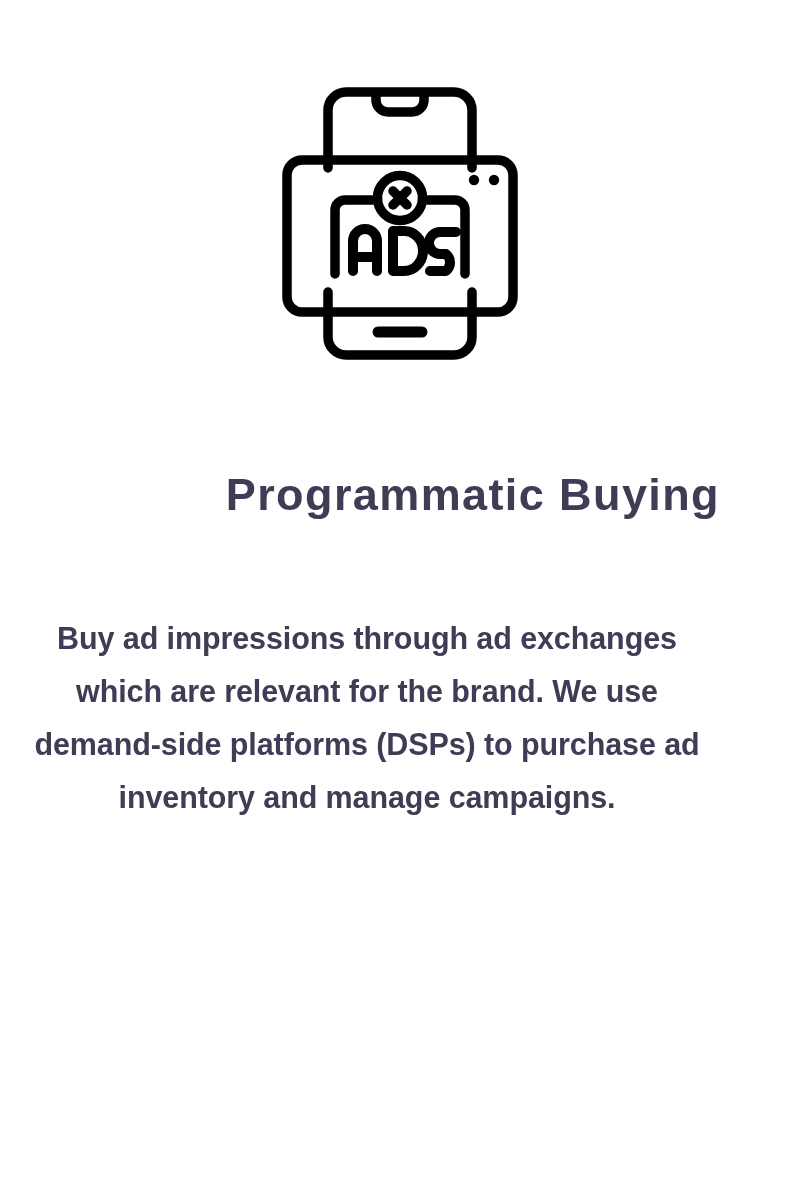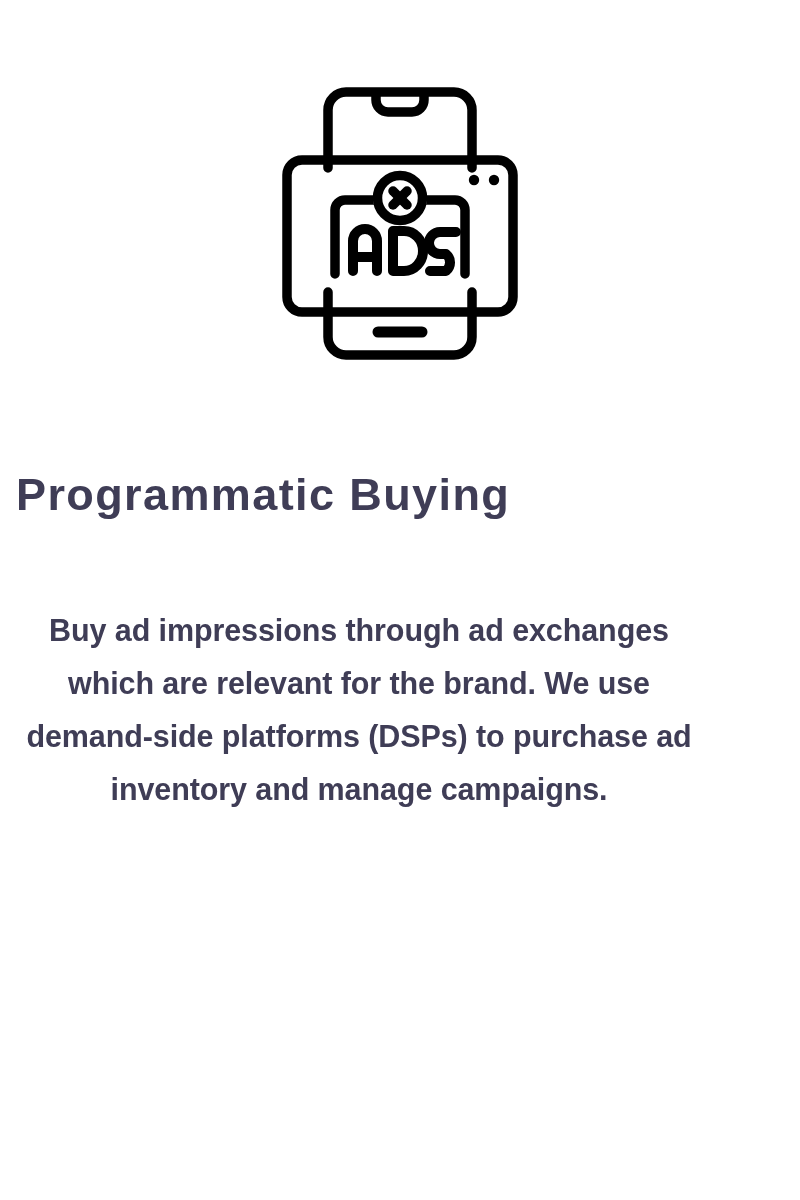--- a/index.html
+++ b/index.html
@@ -37,24 +37,24 @@
   }
   .icon-svg {
     display: block;
     width: 260px;
     height: 340px;
   }
 
   
   .title {
     position: absolute;
-    left: 16px;
+    left: 0;
     top: 468px;
     width: 720px;
-    text-align: left;
+    text-align: right;
     font-size: 45px;
     font-weight: 700;
     letter-spacing: 1.4px;
     line-height: 1.18;
     color: #3F3D56;
     margin: 0;
     padding: 0;
     white-space: nowrap;
   }
 
@@ -65,21 +65,21 @@
     top: 598px;
     width: 706px;
     padding: 0 6px;
     box-sizing: border-box;
     text-align: center;
     font-size: 30.5px;
     font-weight: 700;
     line-height: 53px;
     letter-spacing: -0.1px;
     color: #3F3D56;
-    margin: 6px;
+    margin: 14px;
   }
 </style>
 </head>
 <body>
 
 <div class="card">
 
   <div class="icon-wrap">
     <svg class="icon-svg" viewBox="0 0 260 340" xmlns="http://www.w3.org/2000/svg" role="img">
 

